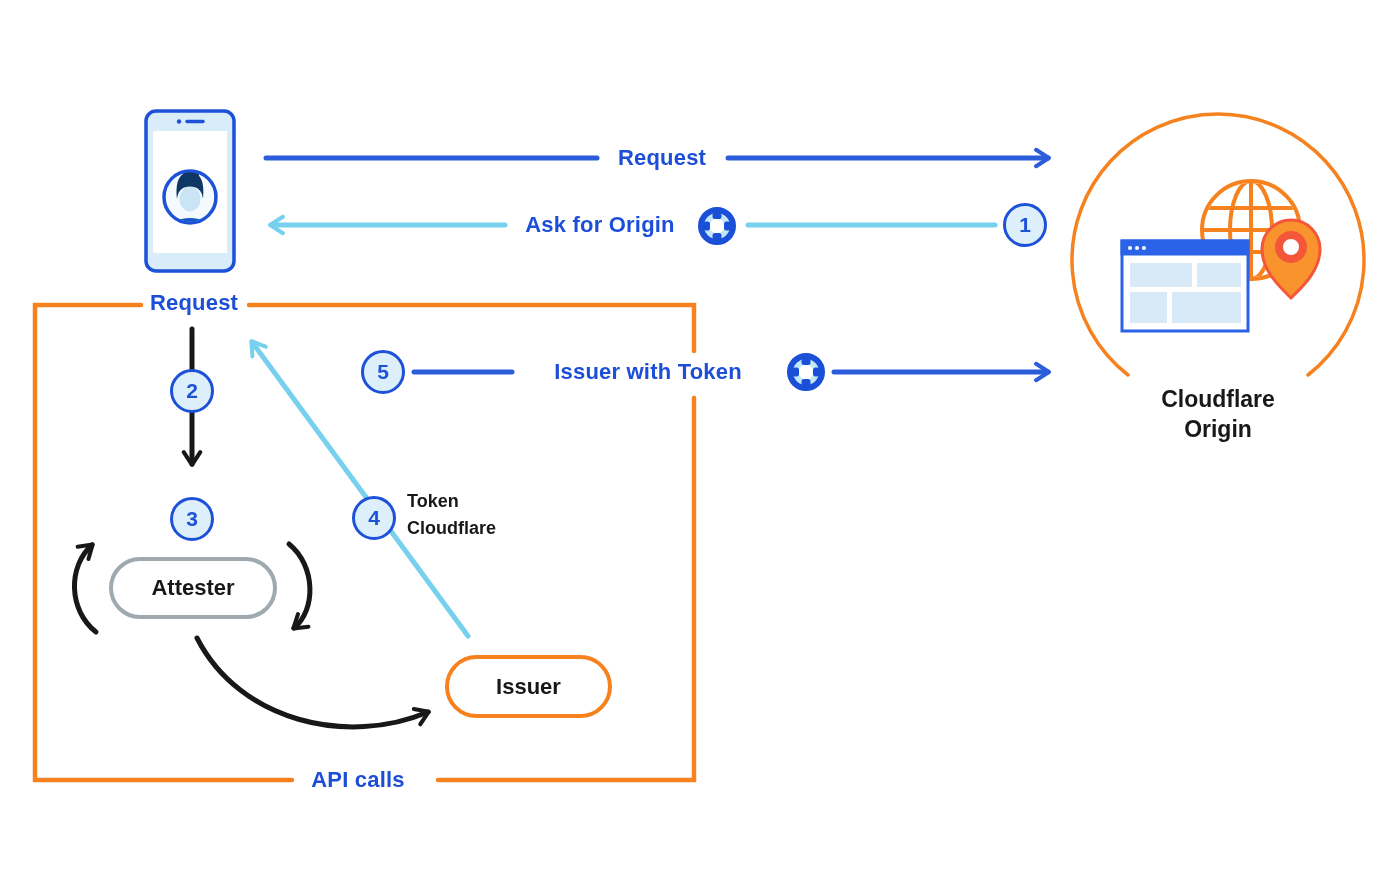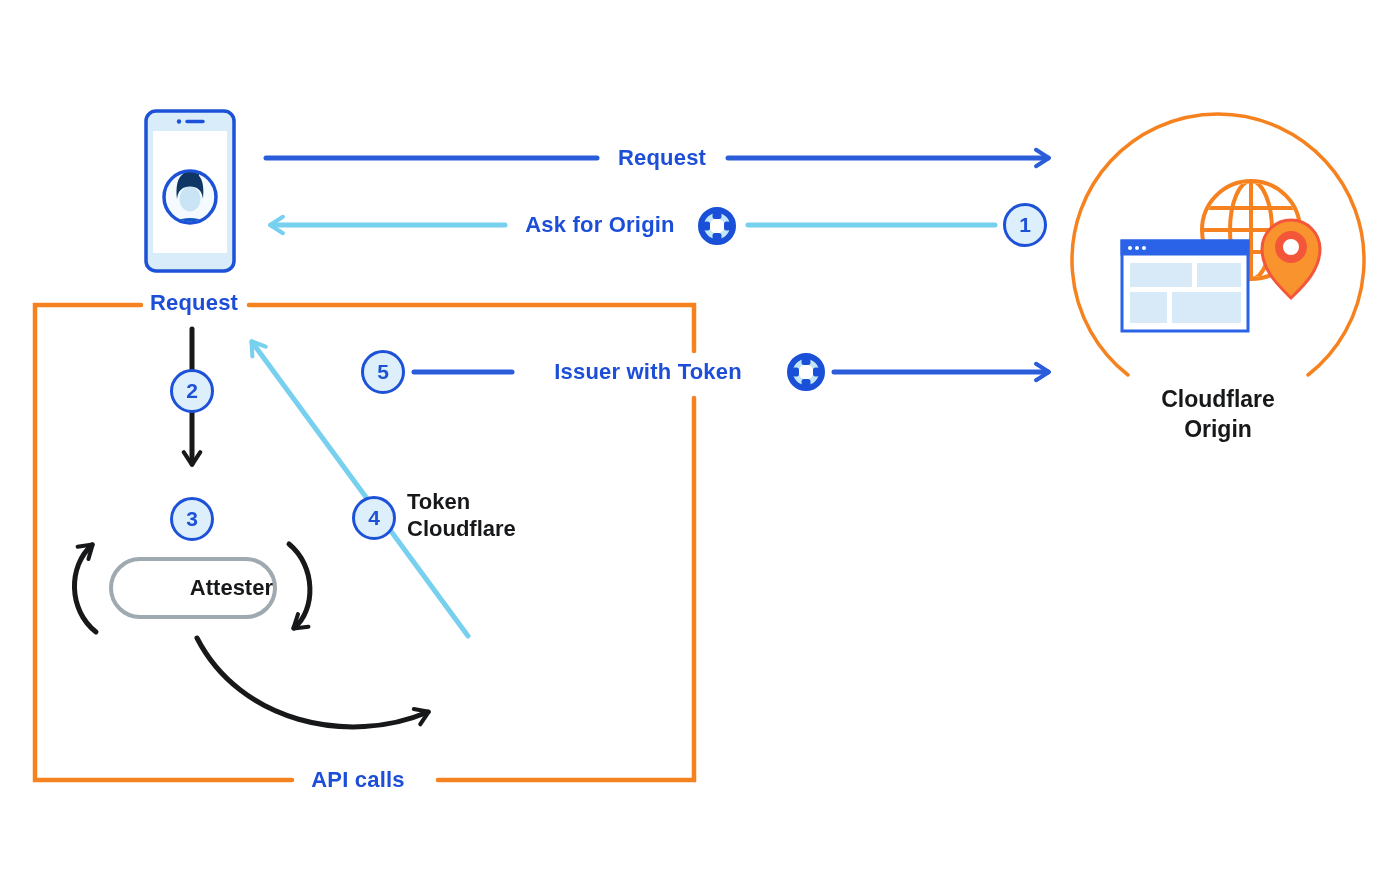--- a/index.html
+++ b/index.html
@@ -17,21 +17,21 @@
     font-weight:700;
     font-size:22px;
     color:#1d4ed8;
     white-space:nowrap;
     letter-spacing:0.2px;
   }
   .label-left{
     position:absolute;
     transform:translate(0,-50%);
     font-weight:700;
-    font-size:22px;
+    font-size:18px;
     color:#17181a;
     white-space:nowrap;
     line-height:27px;
   }
   .label-center-multi{
     position:absolute;
     transform:translate(-50%,-50%);
     font-weight:700;
     font-size:23px;
     color:#17181a;
@@ -48,21 +48,21 @@
     border:3.5px solid #1d52d8;
     background:#ddeffb;
     color:#1d52d8;
     font-weight:700;
     font-size:21px;
     display:flex;align-items:center;justify-content:center;
   }
   .pill{
     position:absolute;
     box-sizing:border-box;
-    display:flex;align-items:center;justify-content:flex-end;
+    display:flex;align-items:center;justify-content:center;
     background:#ffffff;
     border-radius:32px;
     font-weight:700;
     font-size:22px;
     color:#17181a;
   }
   .pill.attester{
     left:109px;top:557px;width:168px;height:62px;
     border:4px solid #9fa9b0;
   }
@@ -218,14 +218,17 @@
   <div class="label" style="left:194px;top:303px;">Request</div>
 
   <div class="label-center-multi" style="left:1218px;top:414px;">
     <div>Cloudflare</div>
     <div>Origin</div>
   </div>
 
   <div class="pill attester">
     <span>Attester</span>
   </div>
+  <div class="pill issuer">
+    <span>Issuer</span>
+  </div>
 
 </div>
 
 </body></html>

